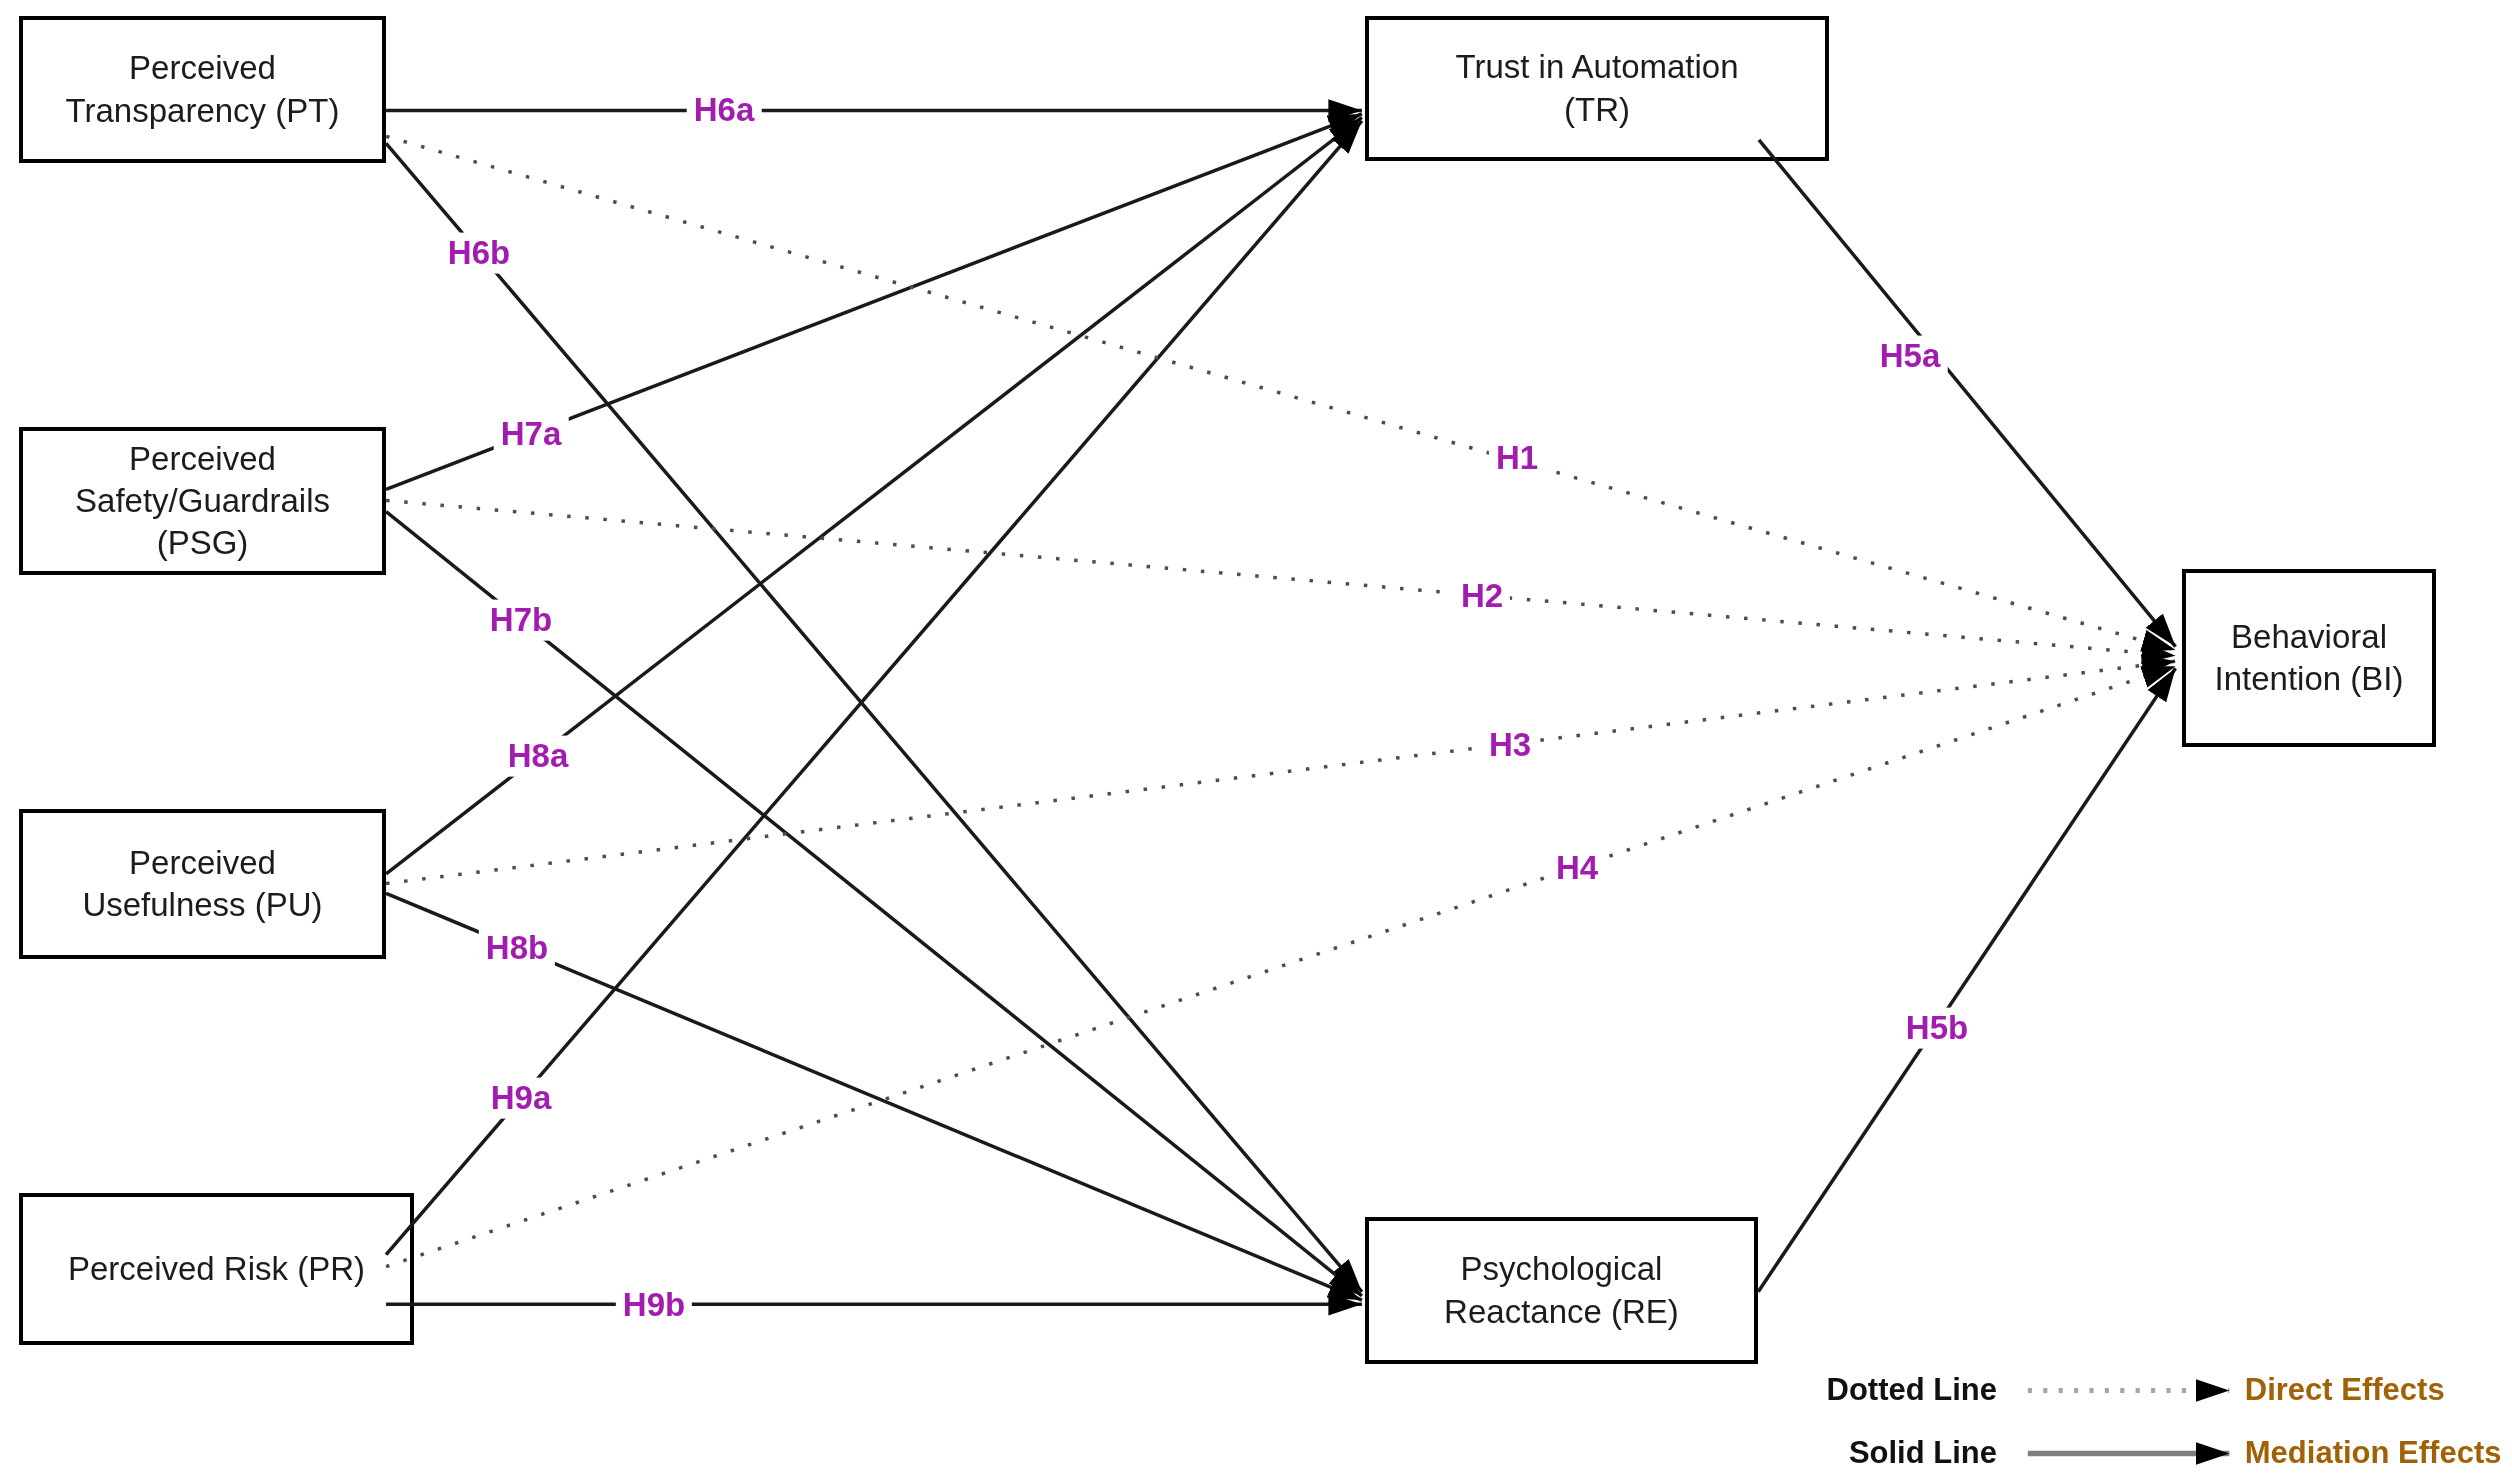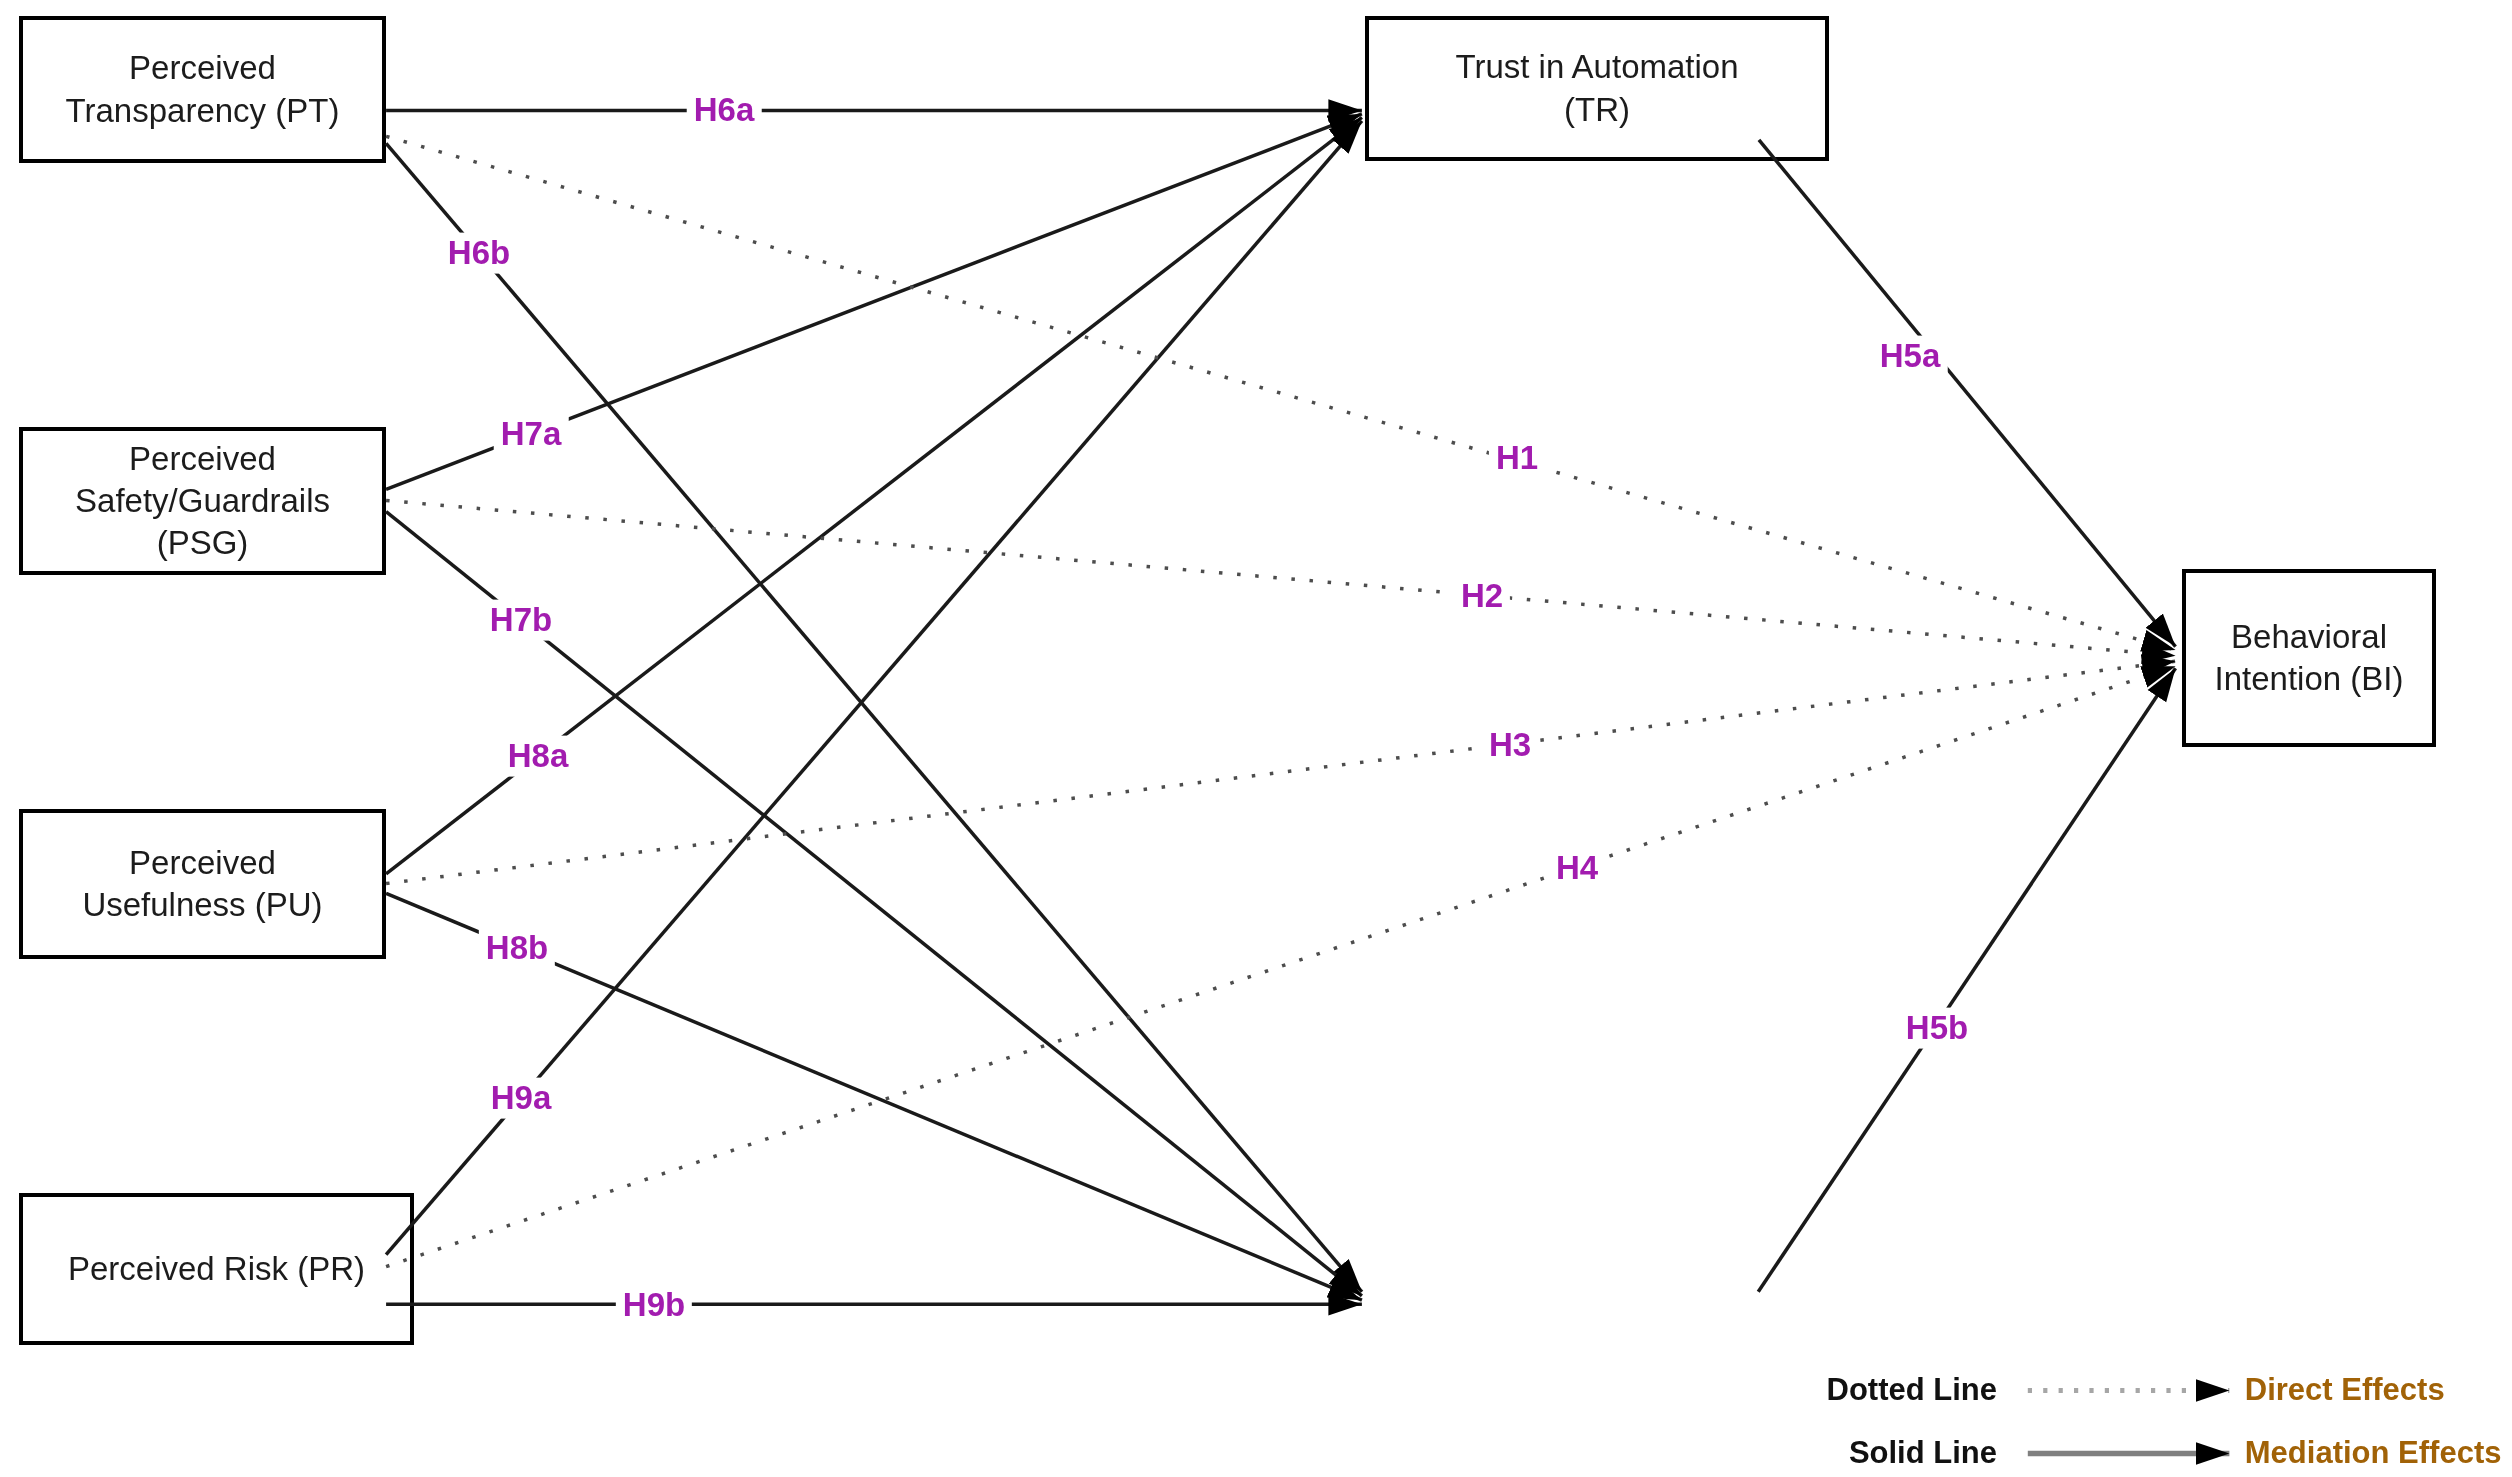--- a/index.html
+++ b/index.html
@@ -97,20 +97,24 @@
 
   <div class="node" style="left:19px; top:1193px; width:395px; height:152px;">
     <span class="node-label">Perceived Risk (PR)</span>
   </div>
 
   <div class="node" style="left:1365px; top:16px; width:464px; height:145px;">
     <span class="node-label">Trust in Automation
 (TR)</span>
   </div>
 
+  <div class="node" style="left:1365px; top:1217px; width:393px; height:147px;">
+    <span class="node-label">Psychological
+Reactance (RE)</span>
+  </div>
 
   <div class="node" style="left:2182px; top:569px; width:254px; height:178px;">
     <span class="node-label">Behavioral
 Intention (BI)</span>
   </div>
 
   <svg id="edges" viewBox="0 0 3593 2113">
     <defs>
       <marker id="arrow" markerUnits="userSpaceOnUse" markerWidth="52" markerHeight="38" refX="48" refY="19" orient="auto">
         <path d="M0,3 L48,19 L0,35 Z" fill="#000000"></path>

